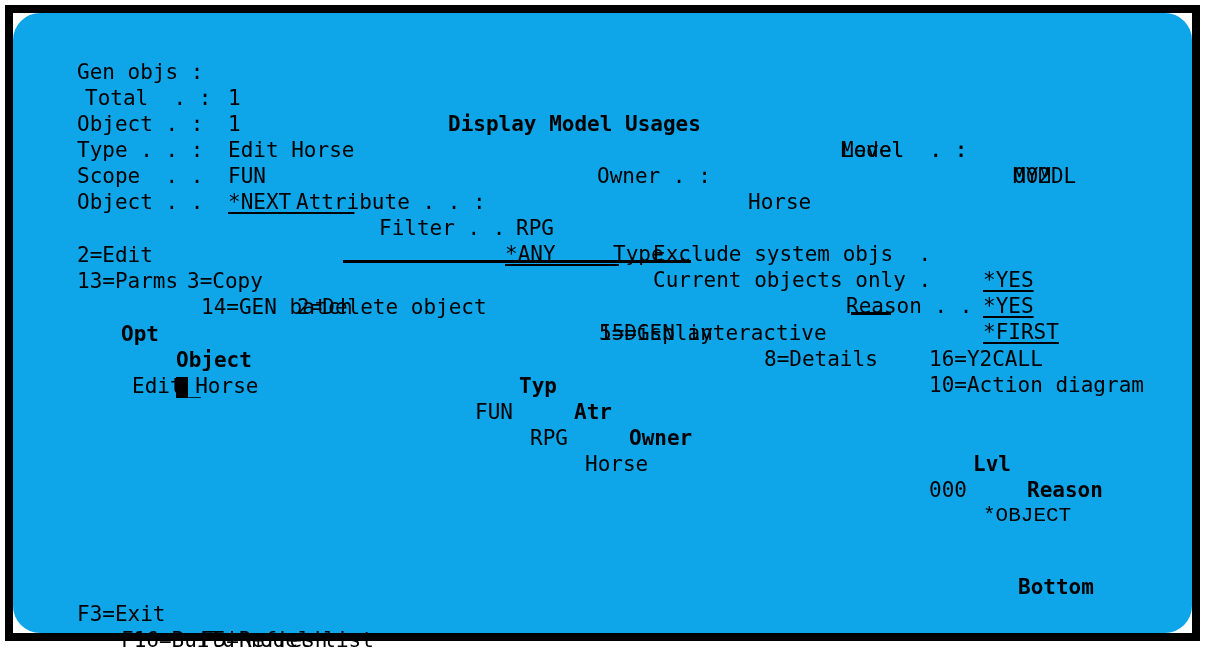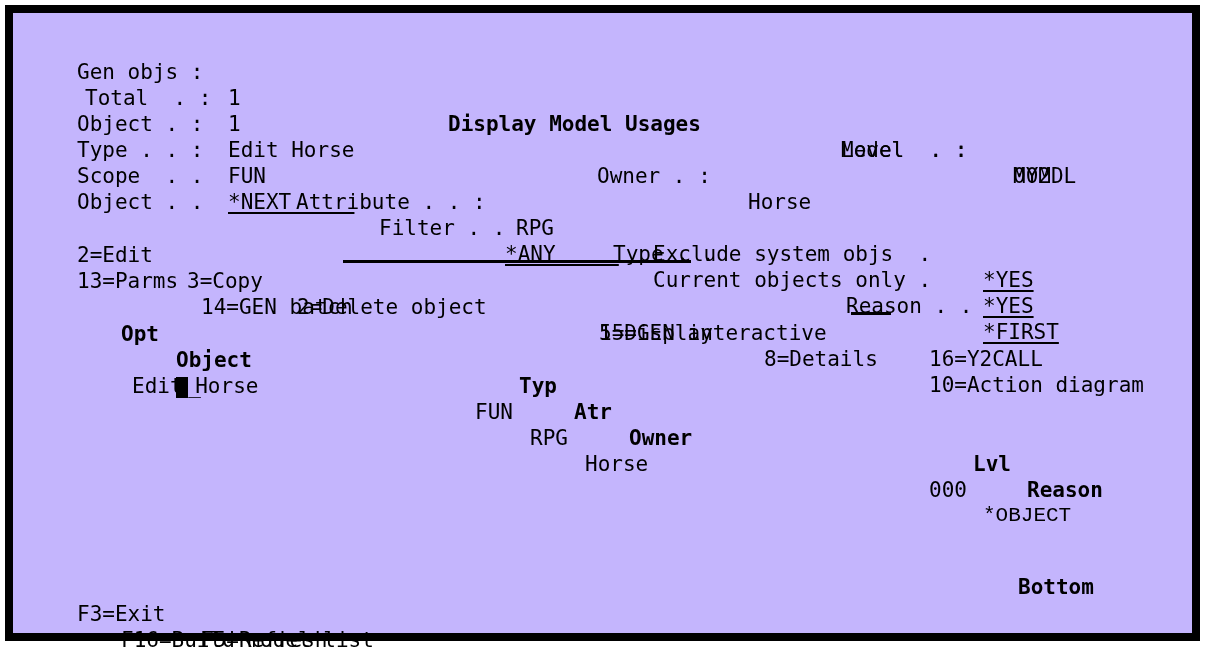--- a/index.html
+++ b/index.html
@@ -27,22 +27,23 @@
     background: #ffffff;
   }
 
   
   #screen {
     position: absolute;
     left: 0;
     top: 0;
     right: 0;
     bottom: 0;
-    background: #c4b5fd;
+    background: #0ea5e9;
     color: #000000;
+    border-radius: 27px;
   }
 
   
   .row {
     position: absolute;
     left: 0;
     white-space: pre;
     font-size: 21px;
     line-height: 26px;
     height: 26px;

